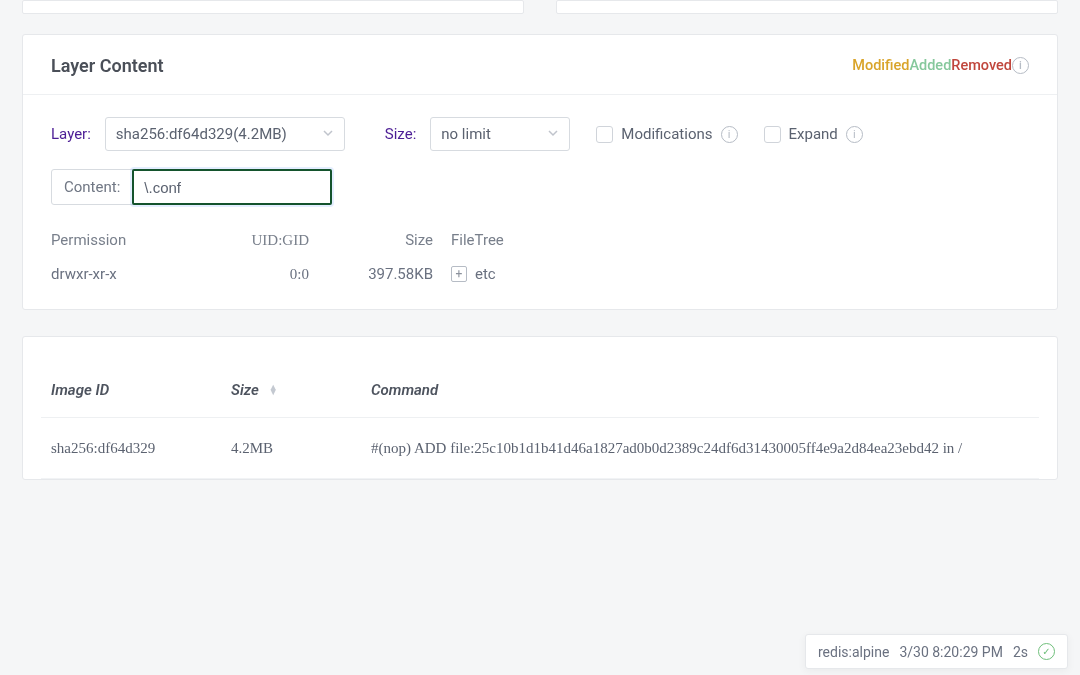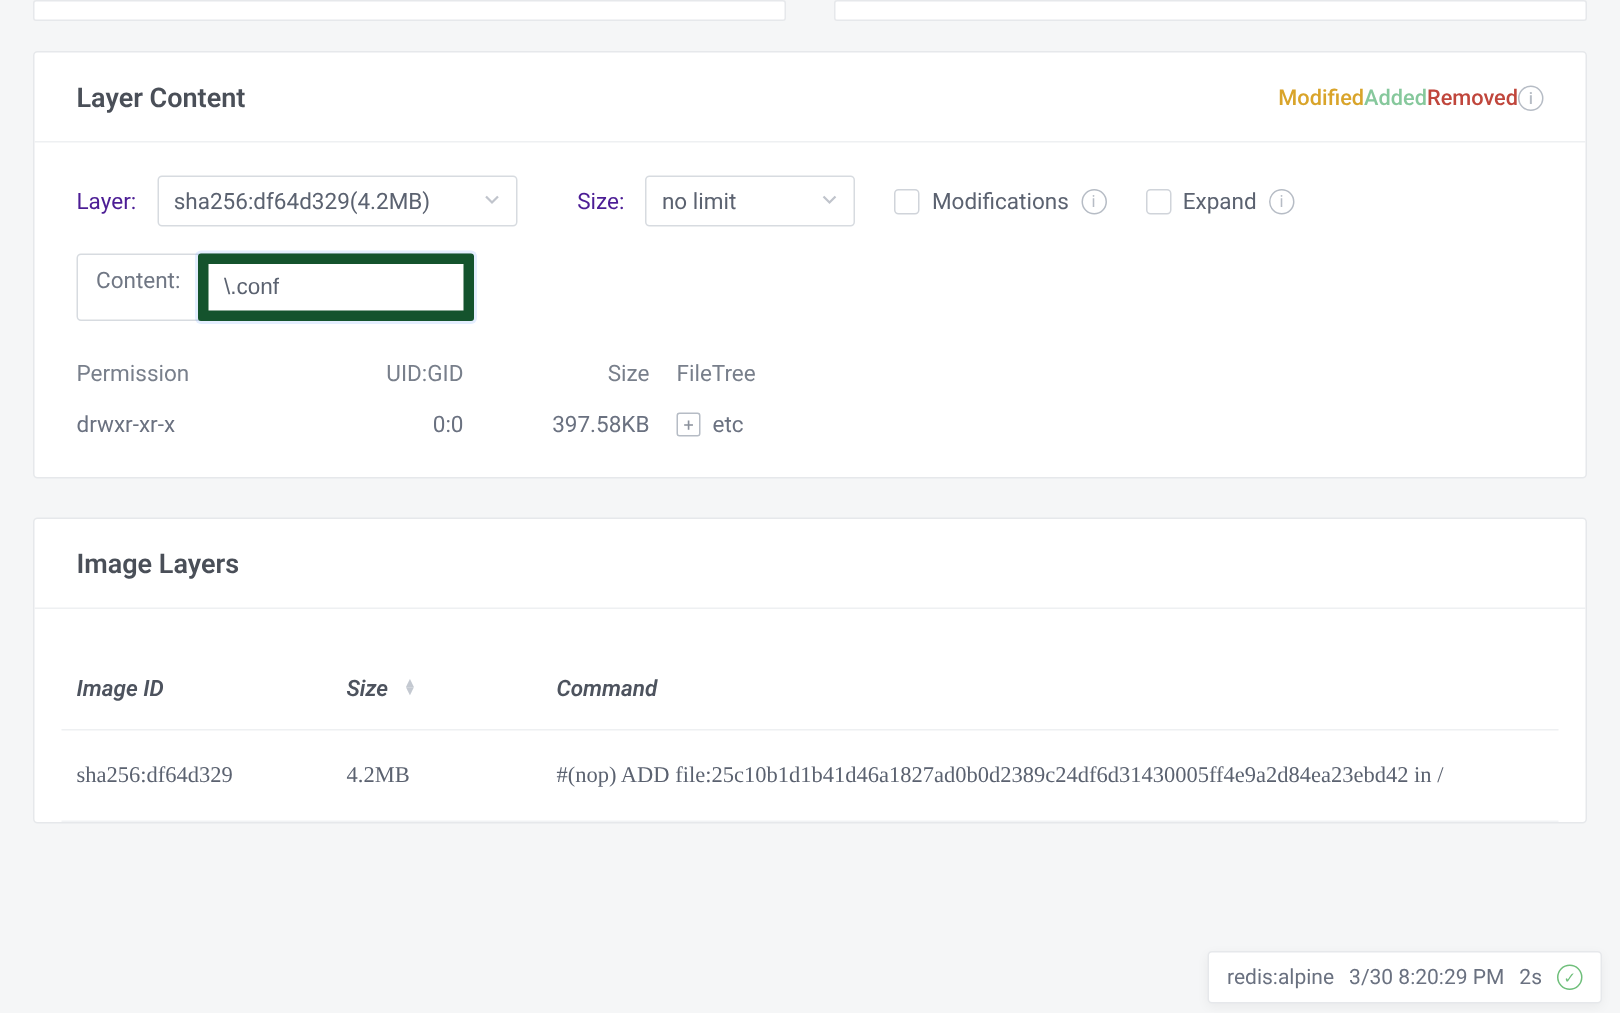--- a/index.html
+++ b/index.html
@@ -85,41 +85,41 @@
     border: 1px solid #d7dbe0;
     border-radius: 3px;
     overflow: visible;
     position: relative;
   }
   .kw-label {
     padding: 8px 12px;
     color: #707784;
   }
   .kw-input {
-    border: 7px solid #14532d;
+    border: 2px solid #14532d;
     outline: none;
     padding: 7px 10px;
     font-size: 15px;
-    width: 184px;
+    width: 200px;
     color: #5b6270;
     border-radius: 2px;
     box-shadow: 0 0 0 2px rgba(106,163,255,.18);
     margin: -1px -1px -1px 0;
   }
 
   .tree-head, .tree-row {
     display: grid;
     grid-template-columns: 160px 120px 120px 1fr;
     align-items: center;
     padding: 8px 0;
     font-size: 15px;
     color: #6a7180;
   }
   .tree-head { color: #787f8b; margin-top: 16px; }
-  .col-uid { text-align: right; padding-right: 22px; }
+  .col-uid { text-align: right; padding-right: 22px; font-family: Liberation Serif, serif; }
   .col-size { text-align: right; padding-right: 18px; }
   .ft-cell { display: inline-flex; align-items: center; gap: 8px; }
   .expand-box {
     display: inline-flex;
     width: 16px; height: 16px;
     border: 1px solid #b6bcc5;
     border-radius: 2px;
     align-items: center; justify-content: center;
     font-size: 12px; color: #8b919c;
     line-height: 1;
@@ -244,23 +244,20 @@
       <span class="col-size">397.58KB</span>
       <span class="ft-cell">
         <span class="expand-box">+</span>
         <span>etc</span>
       </span>
     </div>
   </div>
 </div>
 
 <div class="card">
-  <div class="card-header">
-    <div class="card-title">Image Layers</div>
-  </div>
   <div class="layers-body">
     <div class="tbl-head">
       <span>Image ID</span>
       <span class="size-col">
         <span>Size</span>
         <span class="sort-ico">
           <span>▲</span>
             <span>▼</span>
         </span>
       </span>

